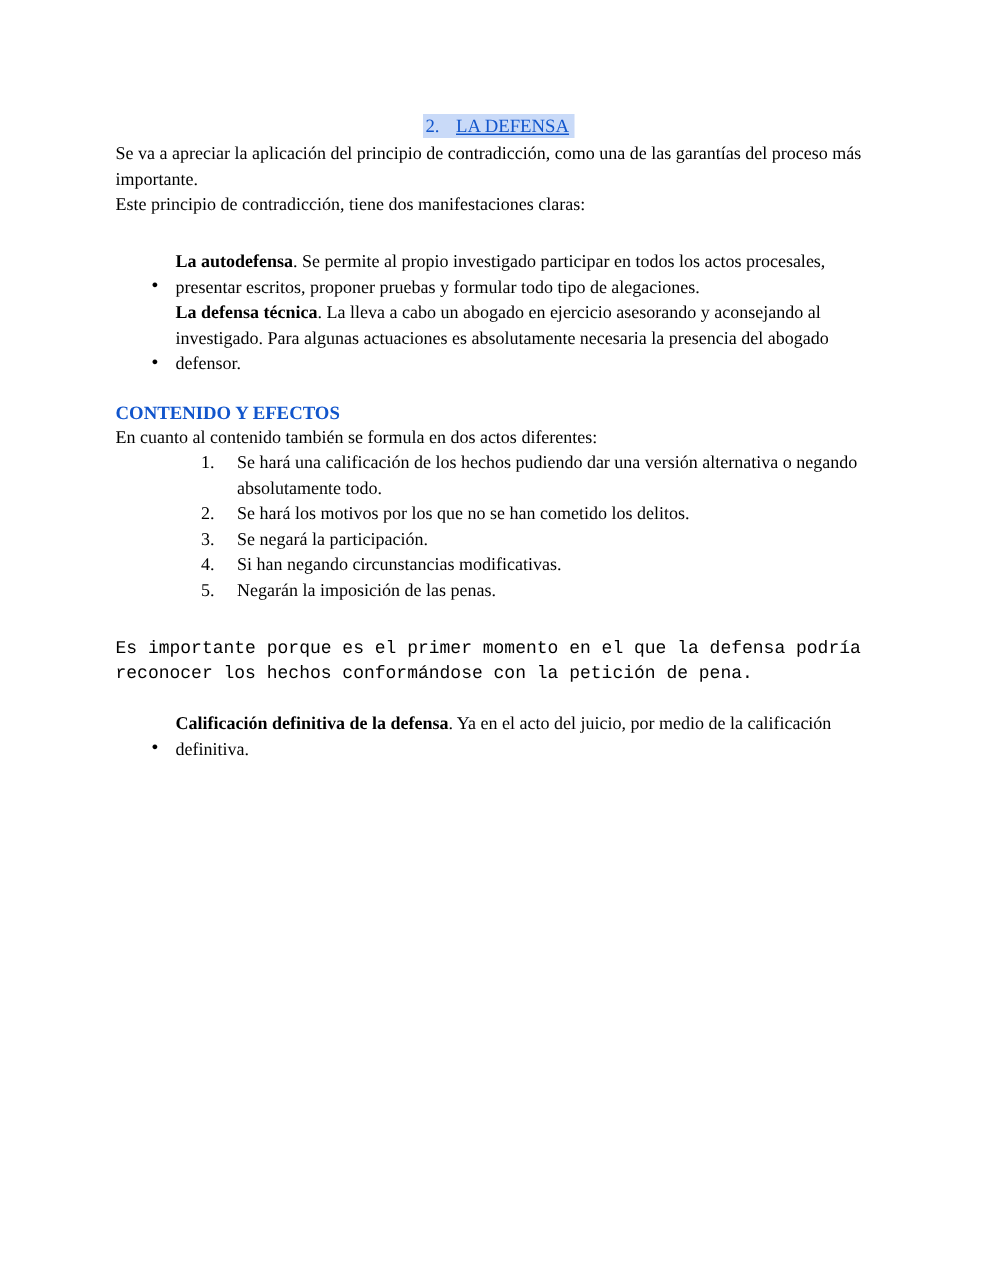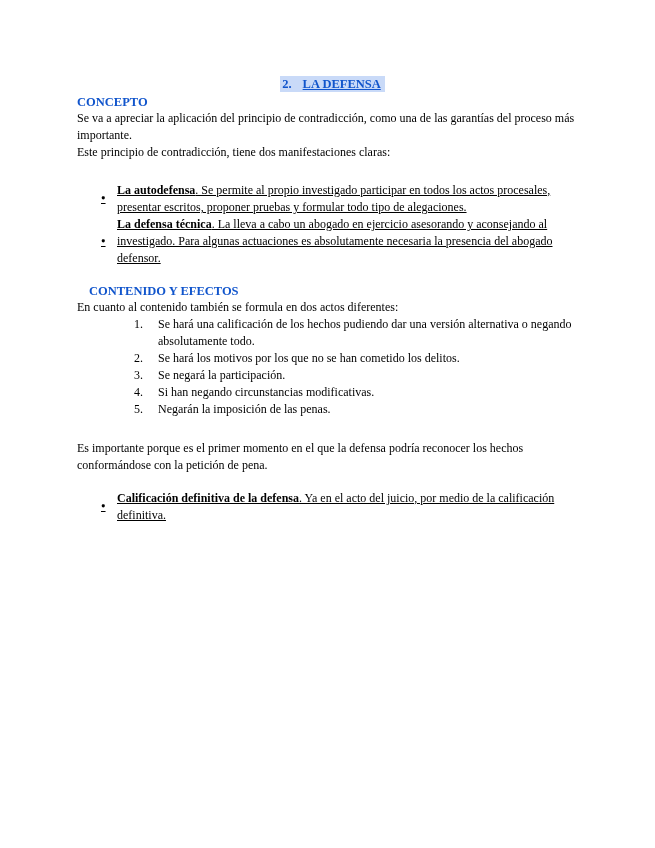--- a/index.html
+++ b/index.html
@@ -21,88 +21,87 @@
   }
   
   .doc-title-row {
     text-align:center;
     line-height:16px;
     height:18px;
   }
   .title-hl {
     background:#c9daf8;
     color:#1155cc;
-    font-weight:bold;
+    font-weight:normal;
     font-size:12.5px;
     padding:1px 4px 1px 2px;
     white-space:nowrap;
   }
   .t-num { margin-right:11px; }
   .t-text { text-decoration:underline; }
   
   .sec-heading {
     color:#1155cc;
     font-weight:bold;
     font-size:12.5px;
     line-height:16px;
   }
   .body-para { margin:0; }
   
   .bullets { margin:0; }
   .bullets.gap-above { margin-top:21px; }
-  .li-row { display:flex; align-items:center;text-decoration:underline; }
+  .li-row { display:flex; align-items:flex-end; }
   .bullet-marker {
     flex:0 0 40px;
     padding-left:24px;
   }
   .bullet-marker::before {
     content:"\25CF";
     font-size:7.5px;
     position:relative;
     top:-2px;
   }
   .li-body { flex:1 1 auto; }
   
   .num-row { display:flex; align-items:flex-start; }
   .num-marker {
     flex:0 0 81px;
     padding-left:57px;
   }
   .num-body { flex:1 1 auto;font-family:Liberation Serif, serif; }
-  .para-importante { margin-top:22px; }
+  .para-importante { margin-top:22px;font-family:Liberation Mono, monospace; }
   .bullets.final { margin-top:16px; }
   b { font-weight:bold; }
 </style>
 </head>
 <body>
 
 <div class="page">
   <div class="content">
 
     <div class="doc-title-row">
       <span class="title-hl"><span class="t-num">2.</span><span class="t-text">LA DEFENSA</span></span>
     </div>
 
-    <div class="sec-heading">CONCEPTO</div>
 
     <p class="body-para">Se va a apreciar la aplicación del principio de contradicción, como una de las garantías del proceso más importante.</p>
     <p class="body-para">Este principio de contradicción, tiene dos manifestaciones claras:</p>
 
     <div class="bullets gap-above">
       <div class="li-row">
         <span class="bullet-marker"></span>
         <span class="li-body"><b>La autodefensa</b><span>. Se permite al propio investigado participar en todos los actos procesales, presentar escritos, proponer pruebas y formular todo tipo de alegaciones.</span></span>
       </div>
       <div class="li-row">
         <span class="bullet-marker"></span>
         <span class="li-body"><b>La defensa técnica</b><span>. La lleva a cabo un abogado en ejercicio asesorando y aconsejando al investigado. Para algunas actuaciones es absolutamente necesaria la presencia del abogado defensor.</span></span>
       </div>
     </div>
 
-    <div class="sec-heading" style="margin-top:16px;margin-left:12px;">CONTENIDO Y EFECTOS</div>
+    <div class="sec-heading" style="margin-top:16px;">CONTENIDO Y EFECTOS</div>
 
     <p class="body-para">En cuanto al contenido también se formula en dos actos diferentes:</p>
 
 
     <div class="numbered">
       <div class="num-row">
         <span class="num-marker">1.</span>
         <span class="num-body">Se hará una calificación de los hechos pudiendo dar una versión alternativa o negando absolutamente todo.</span>
       </div>
       <div class="num-row">

